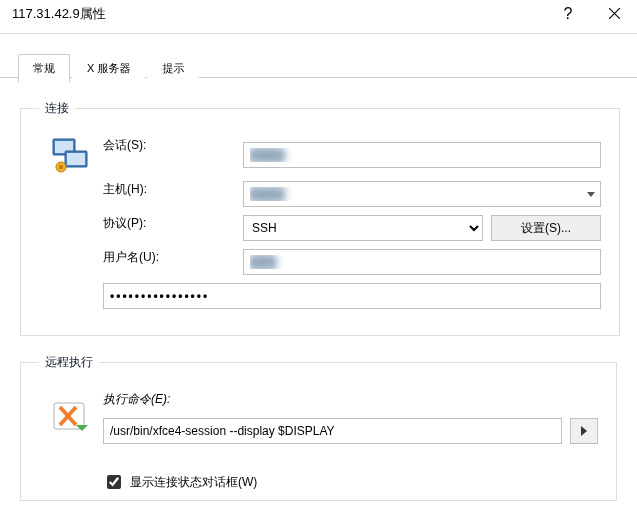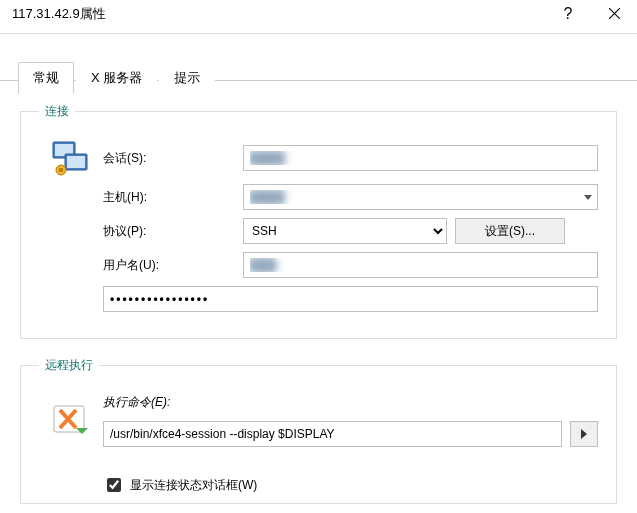--- a/index.html
+++ b/index.html
@@ -28,38 +28,37 @@
     align-items: flex-end;
     padding: 14px 0 0 18px;
     gap: 2px;
     border-bottom: 1px solid #ccc;
   }
   .tab {
     padding: 6px 14px 6px;
     background: #fff;
     border: 1px solid transparent;
     position: relative;
-    top: 14px;
-    font-size: 13px;
+    top: 6px;
+    font-size: 11px;
   }
   .tab.active {
     border: 1px solid #ccc;
     border-bottom: 1px solid #fff;
     border-radius: 2px 2px 0 0;
   }
   .content { padding: 10px 20px 0 20px; }
   fieldset {
     border: 1px solid #ddd;
     margin: 12px 0 18px 0;
     padding: 12px 18px 18px 18px;
   }
-  legend { padding: 0 6px; color: #0f766e; }
+  legend { padding: 0 6px; color: #0f172a; }
   .row {
     display: flex;
-    align-items: center;
     margin: 8px 0;
   }
   .icon-col { width: 64px; display: flex; justify-content: center; }
   .label-col { width: 140px; padding-right: 10px; }
   .field-col { flex: 1; display: flex; align-items: center; gap: 8px; }
   input[type=text], input[type=password], select {
     width: 100%;
     height: 26px;
     border: 1px solid #bfbfbf;
     padding: 2px 6px;
@@ -67,21 +66,21 @@
     font-size: 12px;
     background: #fff;
   }
   .session-input {
     border: 1px solid #1a72c8;
     color: #5aa0e0;
   }
   .combo { position: relative; flex: 1; }
   .combo input { padding-right: 22px; }
   .combo .arrow, select + .arrow-btn { position: absolute; right: 0; top: 0; height: 26px; width: 20px; display: flex; align-items: center; justify-content: center; pointer-events: none; }
-  .protocol-select { width: 204px; height: 26px; border: 1px solid #bfbfbf; font-family: inherit; font-size: 12px; padding: 1px 4px; background: #fff; }
+  .protocol-select { width: 240px; height: 26px; border: 1px solid #bfbfbf; font-family: inherit; font-size: 12px; padding: 1px 4px; background: #fff; }
   .btn {
     height: 26px;
     min-width: 110px;
     border: 1px solid #bfbfbf;
     background: #efefef;
     font-family: inherit;
     font-size: 12px;
     cursor: default;
     padding: 0 26px;
   }

